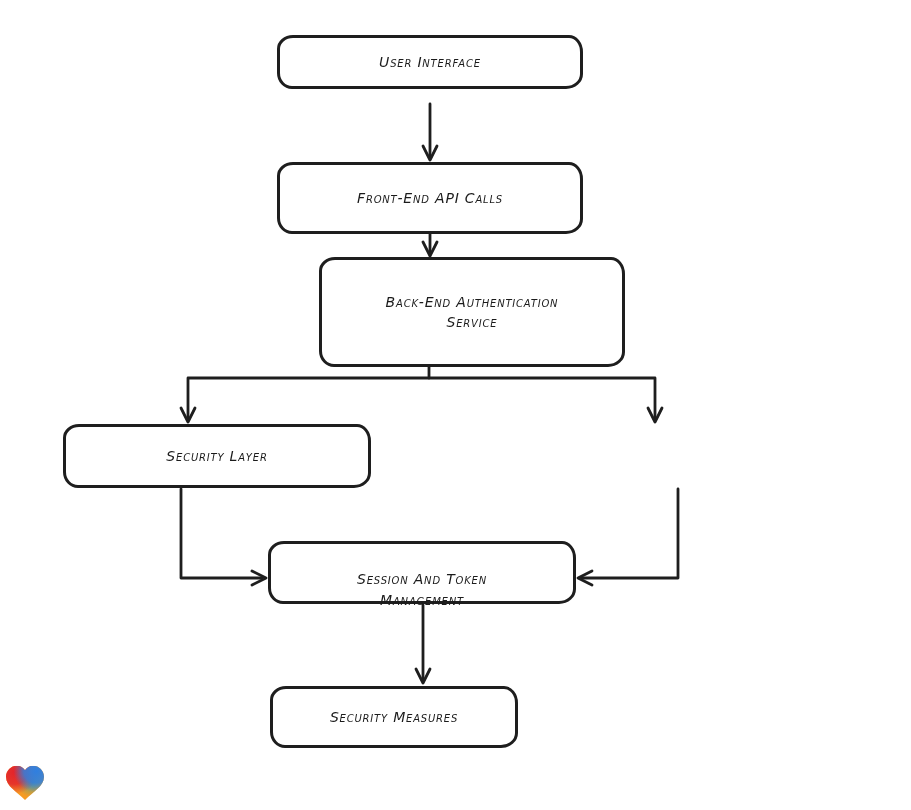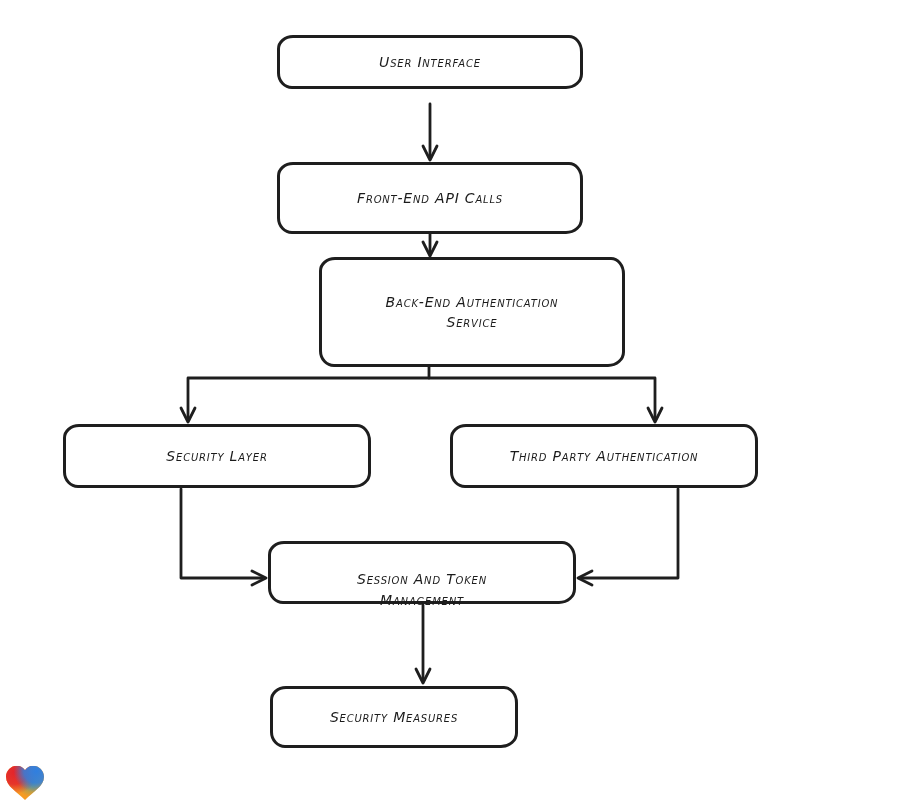--- a/index.html
+++ b/index.html
@@ -112,23 +112,20 @@
   </div>
 
   <div class="node node-back-end-auth-service">
     <span class="label">Back-End Authentication Service</span>
   </div>
 
   <div class="node node-database-layer">
     <span class="label">Security Layer</span>
   </div>
 
-  <div class="node node-third-party-auth">
-    <span class="label">Third Party Authentication</span>
-  </div>
 
   <div class="node node-session-token-mgmt">
     <span class="label">Session And Token Management</span>
   </div>
 
   <div class="node node-security-measures">
     <span class="label">Security Measures</span>
   </div>
 
   <svg class="brand-logo" viewBox="0 0 32 30" xmlns="http://www.w3.org/2000/svg">

